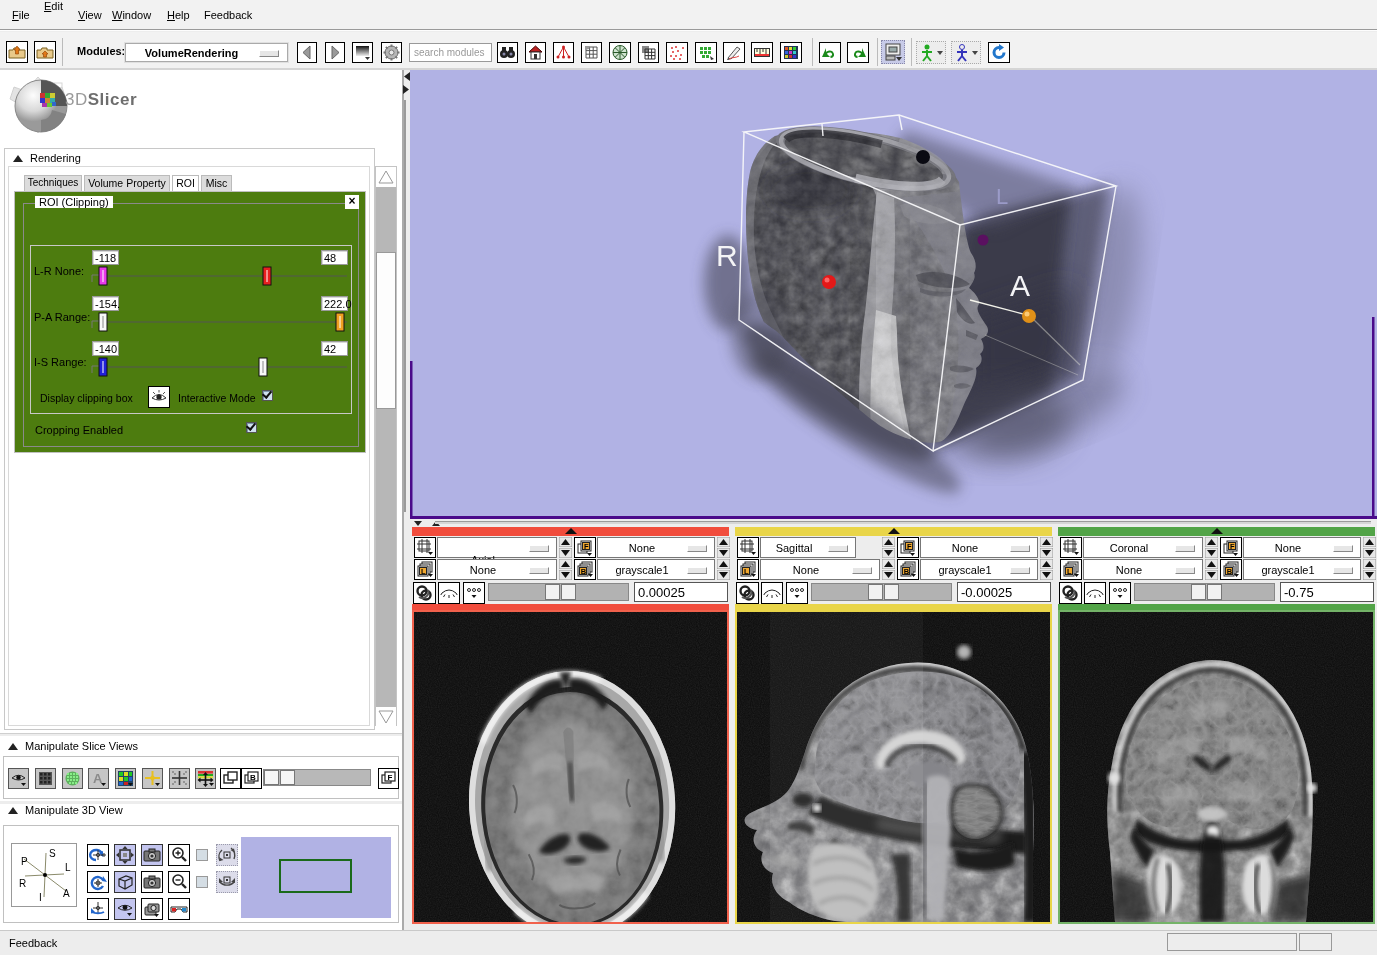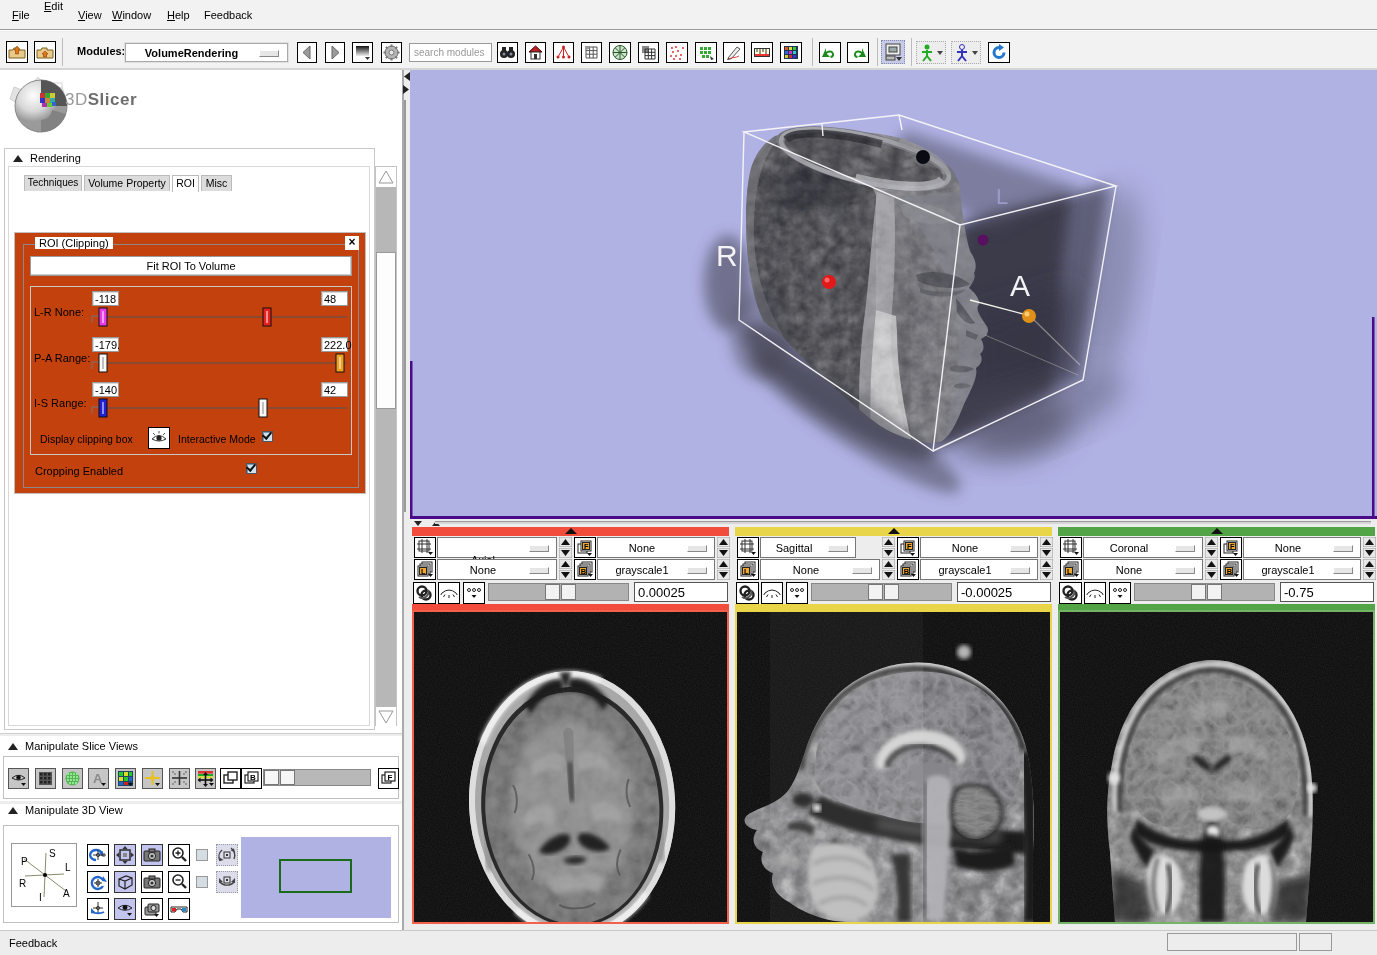--- a/index.html
+++ b/index.html
@@ -278,46 +278,43 @@
       <div class="abs" style="left:75px;top:8px;height:16px;background:#dcdcdc;border:1px solid #bbb;border-bottom:none;width:86px;">
           <div class="txt" style="text-align:center;padding-top:1px;font-size:10.5px;">Volume Property</div>
         </div>
       <div class="abs" style="left:163px;top:8px;height:17px;background:#fff;border:1px solid #bbb;border-bottom:none;width:27px;">
           <div class="txt" style="text-align:center;padding-top:1px;font-size:10.5px;">ROI</div>
         </div>
       <div class="abs" style="left:192px;top:8px;height:16px;background:#dcdcdc;border:1px solid #bbb;border-bottom:none;width:31px;">
           <div class="txt" style="text-align:center;padding-top:1px;font-size:10.5px;">Misc</div>
         </div>
 
-      <div class="abs" style="left:5px;top:24px;width:352px;height:262px;border:1px solid #c0c0c0;background:#c2410c;margin-top:41px;">
+      <div class="abs" style="left:5px;top:24px;width:352px;height:262px;border:1px solid #c0c0c0;background:#4d7c0f;">
 
         <div class="abs" style="left:8px;top:11px;width:336px;height:244px;border:1px solid #8a8a8a;"></div>
         <div class="abs txt" style="left:20px;top:4px;background:#fff;padding:0 4px;">ROI (Clipping)</div>
         <div class="abs" style="left:330px;top:3px;width:14px;height:14px;background:#fff;text-align:center;font-size:12px;font-weight:bold;line-height:13px;">×</div>
 
-        <div class="abs" style="left:15px;top:23px;width:322px;height:20px;border:1px solid #9a9a9a;background:#fff;box-shadow:inset -1px -1px 0 #ccc;">
-          <div class="txt" style="text-align:center;padding-top:3px;">Fit ROI To Volume</div>
-        </div>
 
         <div class="abs" style="left:15px;top:53px;width:322px;height:169px;border:1px solid #c8c8c8;"></div>
 
         <div class="abs txt" style="left:19px;top:73px;">L-R None:</div>
         <div class="abs dd txt" style="left:77px;top:58px;width:27px;height:15px;padding:1px 0 0 2px;">-118</div>
         <div class="abs dd txt" style="left:306px;top:58px;width:27px;height:15px;padding:1px 0 0 2px;">48</div>
         <svg class="abs" style="left:76px;top:72px;" width="260" height="26">
           <path d="M1 18 L1 11 L12 11" stroke="#777" fill="none"></path>
           <line x1="10" y1="12" x2="256" y2="12" stroke="#555"></line>
           <rect x="8" y="3" width="8" height="18" fill="#e83ae8" stroke="#111"></rect>
             <line x1="12" y1="6" x2="12" y2="18" stroke="#fff"></line>
           <rect x="172" y="3" width="8" height="18" fill="#e82020" stroke="#111"></rect>
             <line x1="176" y1="6" x2="176" y2="18" stroke="#fff"></line>
         </svg>
 
         <div class="abs txt" style="left:19px;top:119px;">P-A Range:</div>
-        <div class="abs dd txt" style="left:77px;top:104px;width:27px;height:15px;padding:1px 0 0 2px;">-179.</div>
+        <div class="abs dd txt" style="left:77px;top:104px;width:27px;height:15px;padding:1px 0 0 2px;">-154.</div>
         <div class="abs dd txt" style="left:306px;top:104px;width:27px;height:15px;padding:1px 0 0 2px;">222.0</div>
         <svg class="abs" style="left:76px;top:118px;" width="260" height="26">
           <path d="M1 18 L1 11 L12 11" stroke="#777" fill="none"></path>
           <line x1="10" y1="12" x2="256" y2="12" stroke="#555"></line>
           <rect x="8" y="3" width="8" height="18" fill="#f8f8f8" stroke="#111"></rect>
             <line x1="12" y1="6" x2="12" y2="18" stroke="#888"></line>
           <rect x="245" y="3" width="8" height="18" fill="#f0a020" stroke="#111"></rect>
             <line x1="249" y1="6" x2="249" y2="18" stroke="#fff"></line>
         </svg>
 

